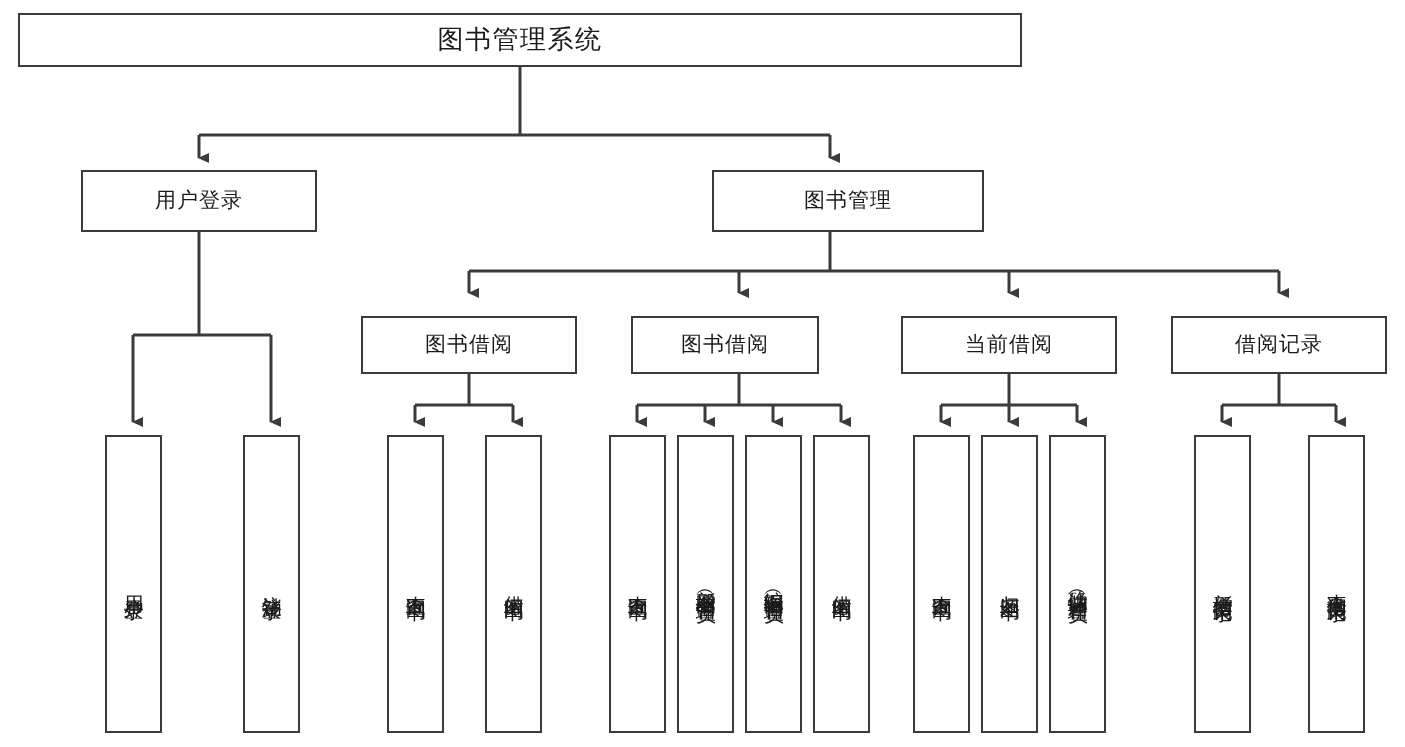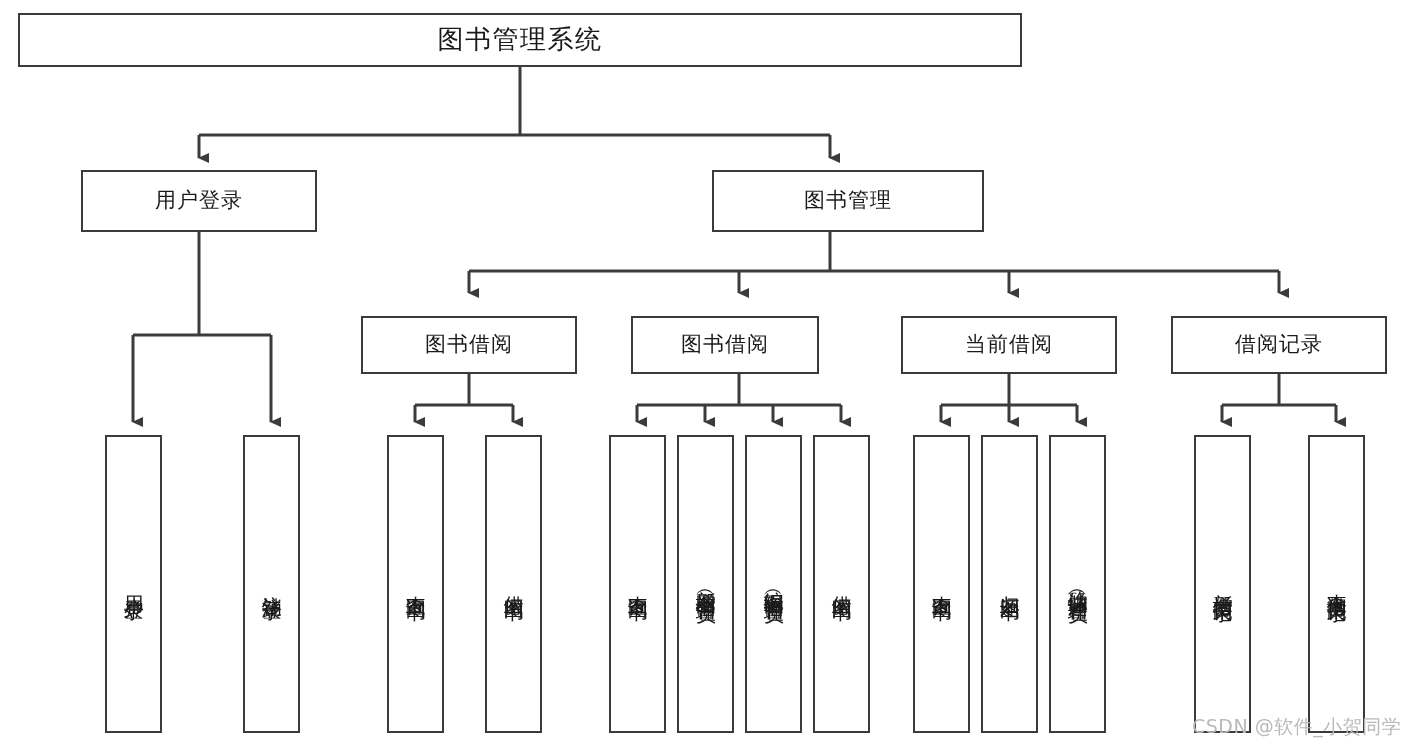--- a/index.html
+++ b/index.html
@@ -189,15 +189,14 @@
     <span class="leaf-label">确认归还（管理员）</span>
   </div>
 
   <div class="leaf" style="left:1194px; top:435px; width:57px; height:298px;">
     <span class="leaf-label">新增借阅记录</span>
   </div>
   <div class="leaf" style="left:1308px; top:435px; width:57px; height:298px;">
     <span class="leaf-label">查询借阅记录</span>
   </div>
 
-  <div class="watermark" style="left:1192px; top:714px;">CSDN @软件_小贺同学</div>
 
 </div>
 
 </body></html>

